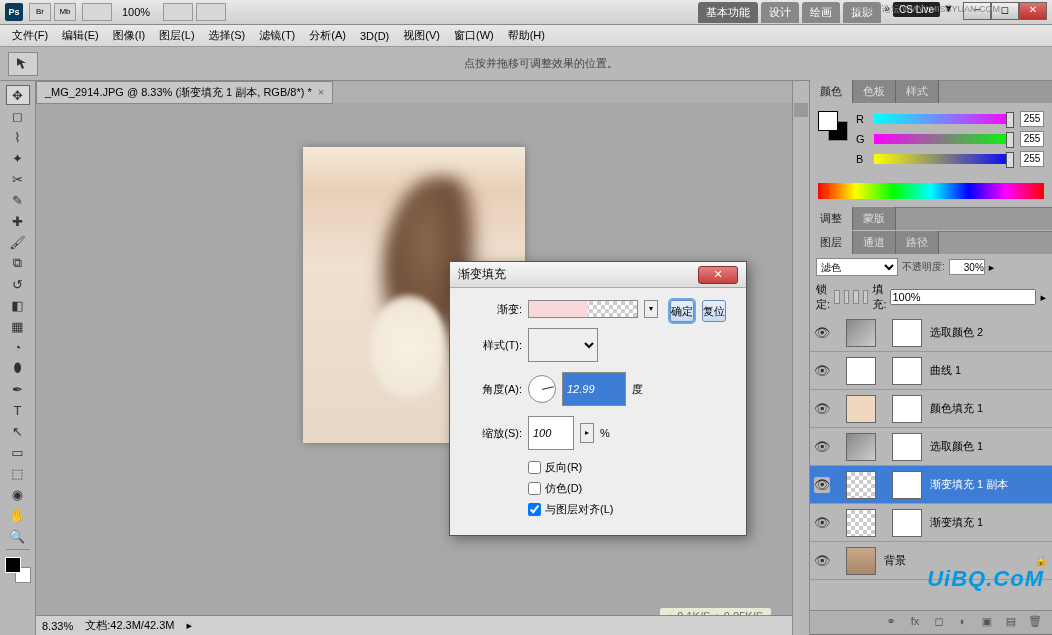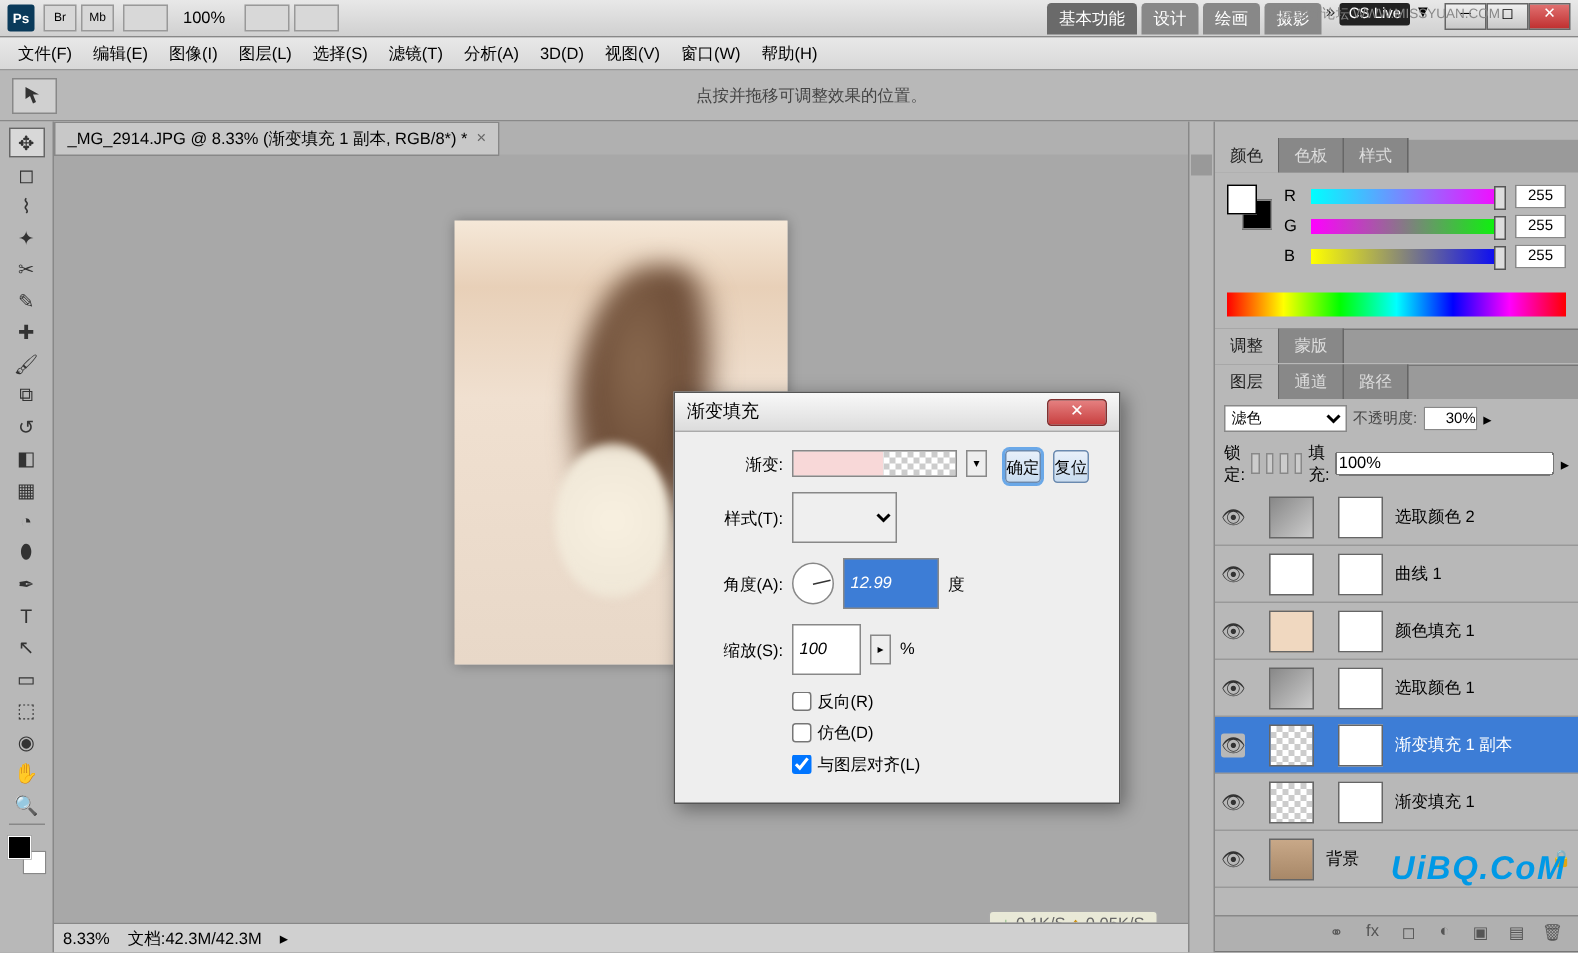--- a/index.html
+++ b/index.html
@@ -33,37 +33,37 @@
 .doc-tab{position:absolute;top:0;left:0;right:0;height:22px;background:#b0b0b0;display:flex;align-items:center;}
 .doc-tab .tab{background:#c8c8c8;border:1px solid #888;padding:3px 8px;display:flex;align-items:center;gap:6px;font-size:10px;}
 .doc-tab .tab .x{color:#666;cursor:pointer;}
 .photo{position:absolute;left:267px;top:66px;width:222px;height:296px;background:linear-gradient(180deg,#f5e8d8 0%,#e8d0b8 15%,#f0e0d0 40%,#e8d8c8 100%);box-shadow:0 0 8px rgba(0,0,0,0.3);overflow:hidden;}
 .photo::before{content:"";position:absolute;left:35%;top:10%;width:50%;height:75%;background:radial-gradient(ellipse at 40% 30%,#8a6a50 0%,#6a4a35 40%,transparent 60%);border-radius:50% 40% 50% 50%;filter:blur(8px);}
 .photo::after{content:"";position:absolute;left:30%;top:50%;width:35%;height:35%;background:radial-gradient(circle,#f8f0e0 0%,#f0e8d8 70%,transparent 100%);border-radius:50%;filter:blur(3px);}
 .netspeed{position:absolute;bottom:10px;right:20px;background:rgba(240,240,220,0.9);border:1px solid #aaa;border-radius:3px;padding:2px 8px;font-size:10px;color:#666;display:flex;align-items:center;gap:4px;}
 .statusbar{position:absolute;bottom:0;left:0;right:0;height:20px;background:#d0d0d0;border-top:1px solid #888;display:flex;align-items:center;padding:0 6px;font-size:10px;gap:12px;}
 .right-dock{width:18px;background:#b8b8b8;border-left:1px solid #888;border-right:1px solid #888;padding-top:20px;}
 .right-dock .dicon{width:14px;height:14px;margin:2px auto;background:#999;}
-.right-panels{width:242px;background:#ffffff;display:flex;flex-direction:column;margin-top:12px;}
+.right-panels{width:242px;background:#ffffff;display:flex;flex-direction:column;}
 .panel{border-bottom:1px solid #777;background:#b8b8b8;}
 .panel-tabs{height:22px;background:#9a9a9a;display:flex;align-items:flex-end;}
 .panel-tabs .ptab{padding:4px 10px;background:#888;color:#ddd;font-size:11px;border-right:1px solid #666;}
 .panel-tabs .ptab.active{background:#b8b8b8;color:#222;}
 .color-panel{padding:8px;display:flex;gap:8px;}
 .color-swatch{width:30px;height:30px;position:relative;}
 .color-swatch .fg{width:20px;height:20px;background:#fff;border:1px solid #000;position:absolute;top:0;left:0;}
 .color-swatch .bg{width:20px;height:20px;background:#000;border:1px solid #888;position:absolute;bottom:0;right:0;}
 .sliders{flex:1;}
 .slider-row{display:flex;align-items:center;gap:6px;margin-bottom:4px;}
 .slider-row .lbl{width:12px;}
 .slider-row .track{flex:1;height:10px;background:linear-gradient(90deg,#0ff,#f0f);position:relative;}
 .slider-row .track.g{background:linear-gradient(90deg,#f0f,#0f0);}
 .slider-row .track.b{background:linear-gradient(90deg,#ff0,#00f);}
 .slider-row .track::after{content:"";position:absolute;right:0;top:-2px;width:6px;height:14px;background:#ddd;border:1px solid #555;}
-.slider-row .val{width:34px;height:16px;background:#fff;border:1px solid #888;text-align:center;line-height:14px;font-size:10px;}
+.slider-row .val{width:24px;height:16px;background:#fff;border:1px solid #888;text-align:center;line-height:14px;font-size:10px;}
 .spectrum{height:16px;margin:4px 8px 8px;background:linear-gradient(90deg,#f00,#ff0,#0f0,#0ff,#00f,#f0f,#f00);}
 .adjust-panel{height:24px;}
 .layers-panel{flex:1;display:flex;flex-direction:column;}
 .layer-opts{display:flex;align-items:center;padding:4px 6px;gap:4px;background:#b8b8b8;}
 .layer-opts select{height:18px;font-size:10px;background:#fff;border:1px solid #888;}
 .layer-opts .lbl{font-size:10px;color:#444;}
 .layer-opts input{width:36px;height:16px;font-size:10px;text-align:right;border:1px solid #888;}
 .lock-row{display:flex;align-items:center;padding:2px 6px;gap:4px;font-size:10px;background:#b8b8b8;}
 .lock-row .lic{width:14px;height:14px;background:#ccc;border:1px solid #888;}
 .layer-list{flex:1;background:#b8b8b8;overflow-y:auto;}

